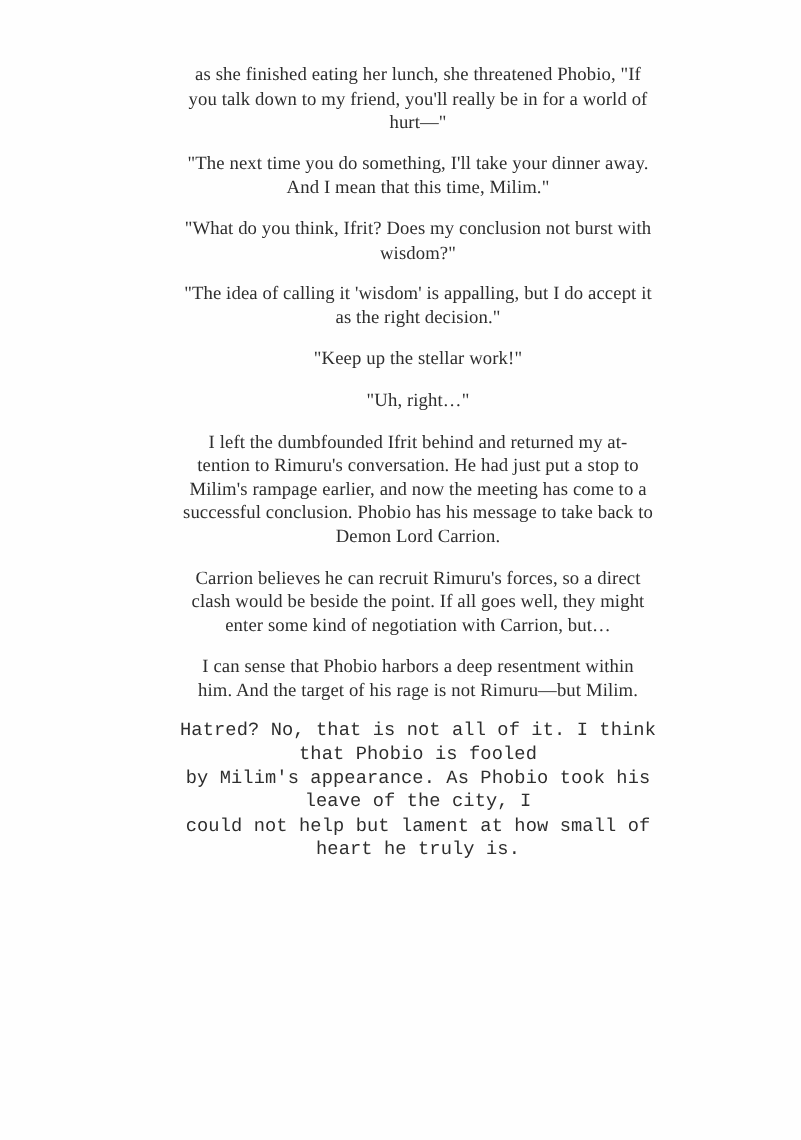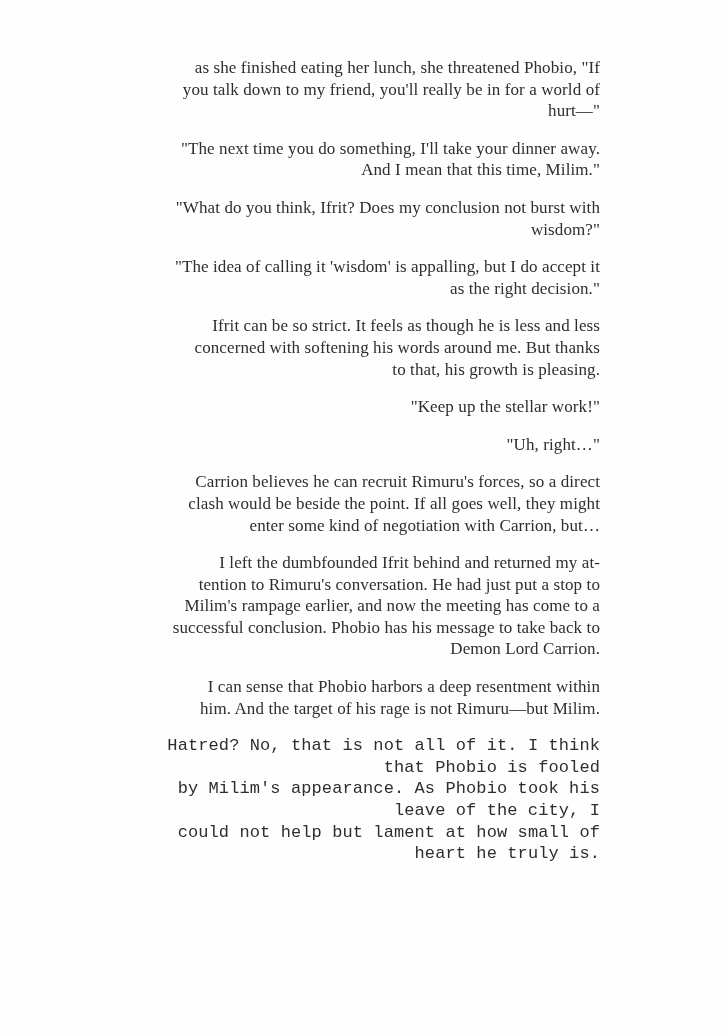--- a/index.html
+++ b/index.html
@@ -27,21 +27,21 @@
     left: 148px;
     top: 57px;
     width: 452px;
     color: #2e2e2e;
   }
   .text-block p {
     margin: 0 0 16px 12px;
     font-size: 17px;
     line-height: 21.6px;
     white-space: pre-line;
-    text-align: right;
+    text-align: center;
     letter-spacing: 0.1px;
   }
   .text-block p:last-child {
     margin-bottom: 0;
     font-family: Liberation Mono, monospace;
   }
 </style>
 </head>
 <body>
 
@@ -49,32 +49,29 @@
   <div class="text-block">
     <p>as she finished eating her lunch, she threatened Phobio, "If
 you talk down to my friend, you'll really be in for a world of
 hurt—"</p>
     <p>"The next time you do something, I'll take your dinner away.
 And I mean that this time, Milim."</p>
     <p>"What do you think, Ifrit? Does my conclusion not burst with
 wisdom?"</p>
     <p>"The idea of calling it 'wisdom' is appalling, but I do accept it
 as the right decision."</p>
-    <p>Ifrit can be so strict. It feels as though he is less and less
-concerned with softening his words around me. But thanks
-to that, his growth is pleasing.</p>
     <p>"Keep up the stellar work!"</p>
     <p>"Uh, right…"</p>
-    <p>Carrion believes he can recruit Rimuru's forces, so a direct
-clash would be beside the point. If all goes well, they might
-enter some kind of negotiation with Carrion, but…</p>
     <p>I left the dumbfounded Ifrit behind and returned my at-
 tention to Rimuru's conversation. He had just put a stop to
 Milim's rampage earlier, and now the meeting has come to a
 successful conclusion. Phobio has his message to take back to
 Demon Lord Carrion.</p>
+    <p>Carrion believes he can recruit Rimuru's forces, so a direct
+clash would be beside the point. If all goes well, they might
+enter some kind of negotiation with Carrion, but…</p>
     <p>I can sense that Phobio harbors a deep resentment within
 him. And the target of his rage is not Rimuru—but Milim.</p>
     <p>Hatred? No, that is not all of it. I think that Phobio is fooled
 by Milim's appearance. As Phobio took his leave of the city, I
 could not help but lament at how small of heart he truly is.</p>
   </div>
 </div>
 
 </body></html>

